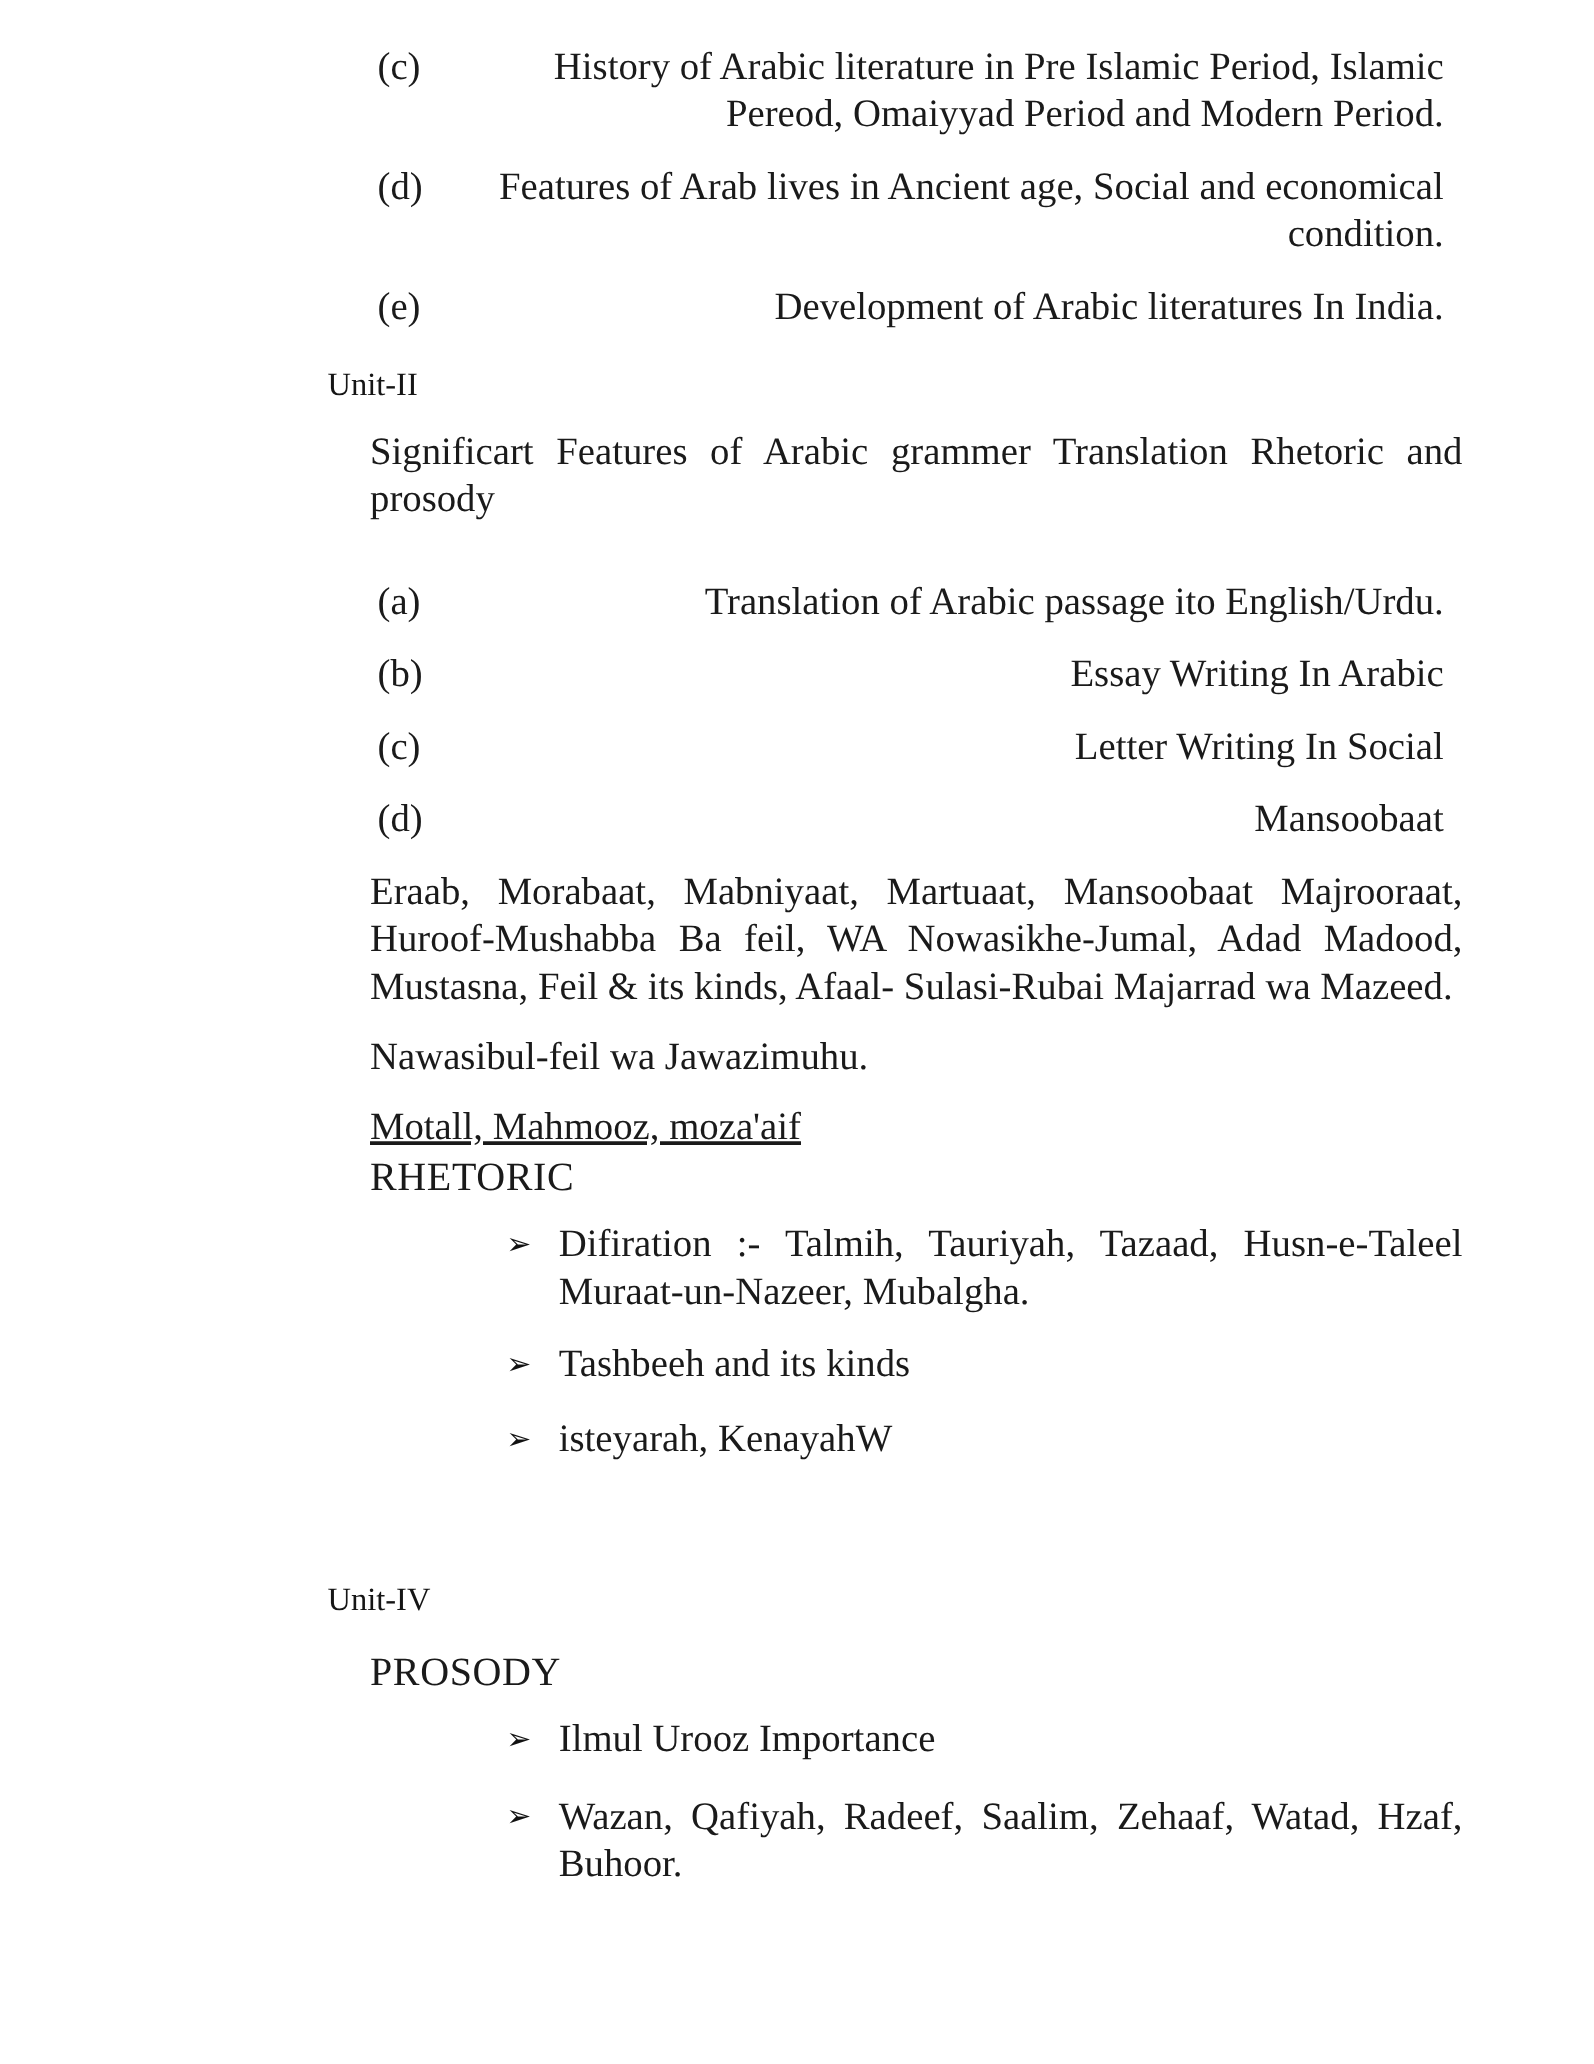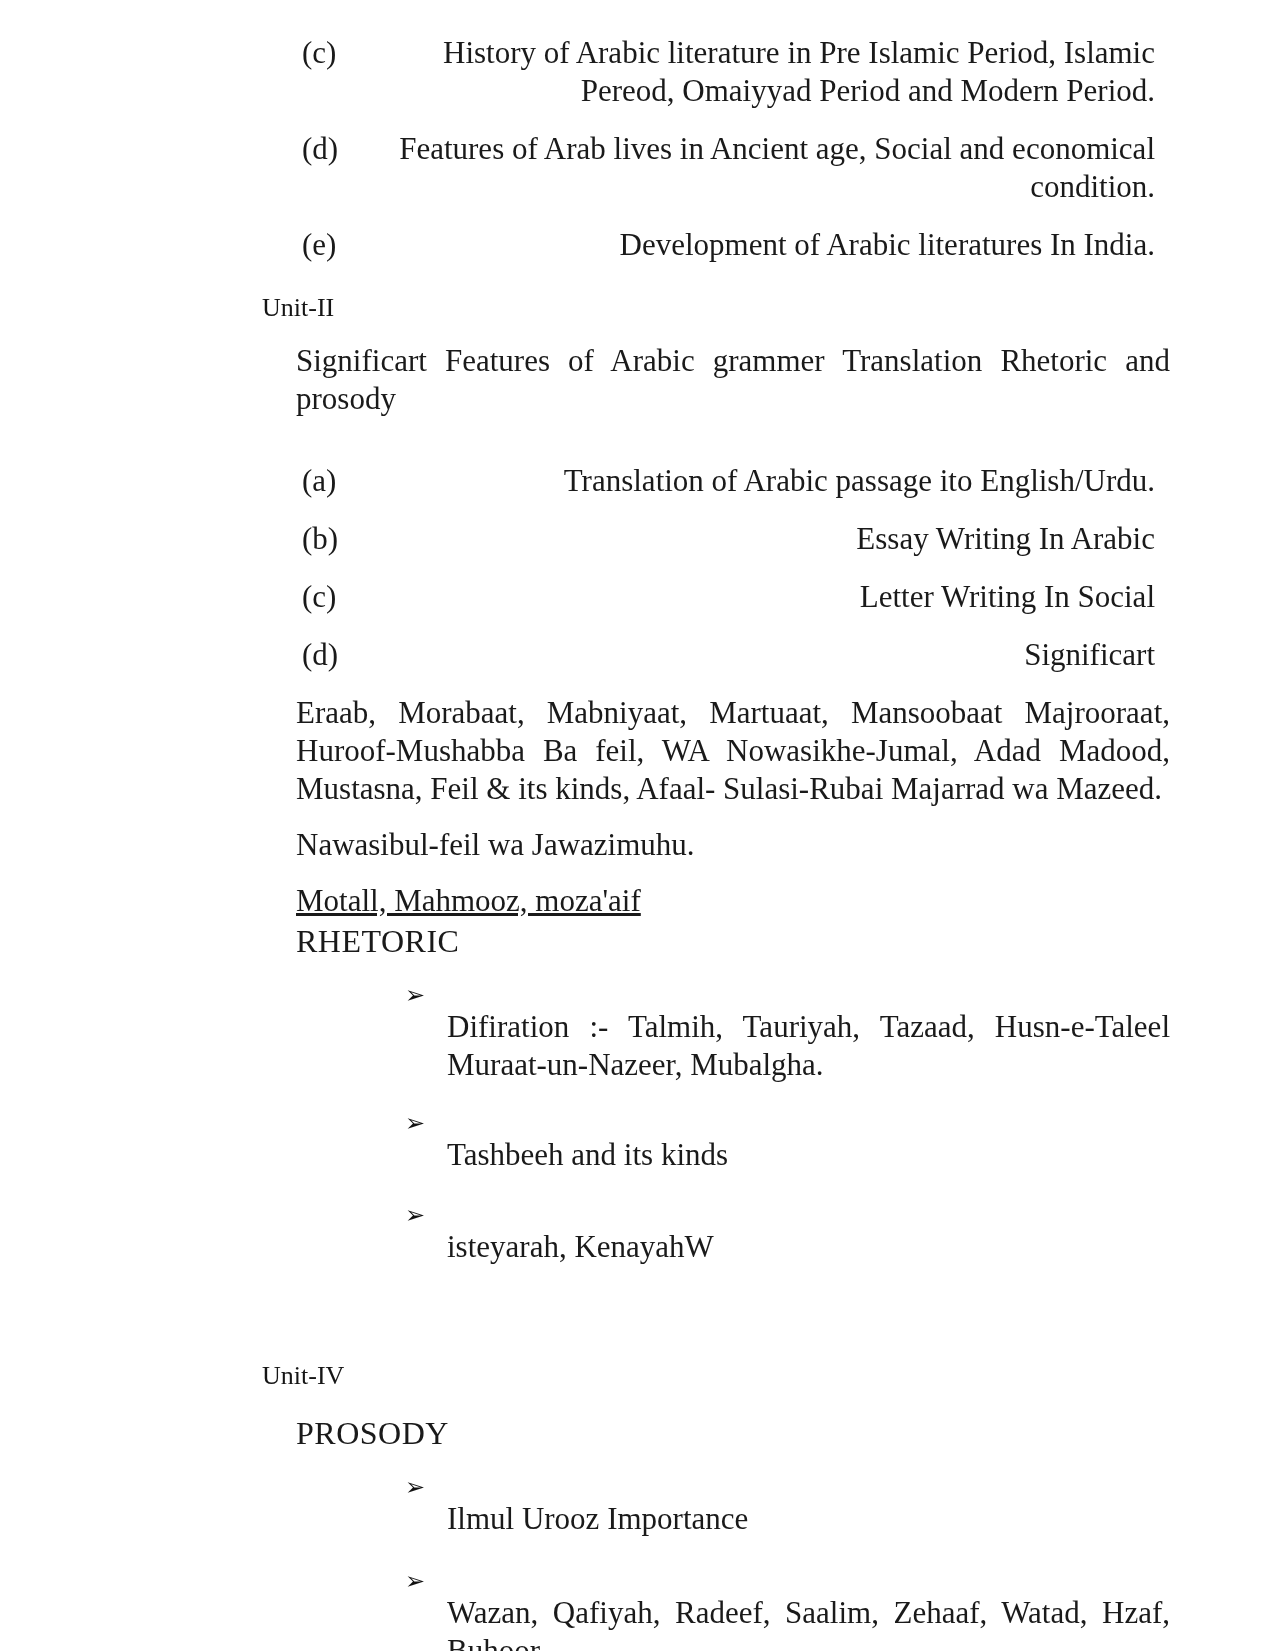--- a/index.html
+++ b/index.html
@@ -69,21 +69,20 @@
     flex:0 0 42px;
     font-family:"DejaVu Sans", sans-serif;
     font-size:24px;
     line-height:38px;
     color:#111111;
   }
   .bullet .btext{
     flex:1 1 auto;
     width:723px;
     text-align:justify;
-    margin-top:32px;
   }
   .bullet.b-last{margin-bottom:0;}
   .bullet.b-gap{margin-bottom:22px;}
   .bullet.b-gap-lg{margin-bottom:24px;}
 </style>
 </head>
 <body>
 
 <div class="page">
   <div class="content">
@@ -111,21 +110,21 @@
     <div class="litem">
       <span class="llabel">(b)</span>
       <div class="ltext">Essay Writing In Arabic</div>
     </div>
     <div class="litem">
       <span class="llabel">(c)</span>
       <div class="ltext">Letter Writing In Social</div>
     </div>
     <div class="litem">
       <span class="llabel">(d)</span>
-      <div class="ltext">Significart</div>
+      <div class="ltext">Mansoobaat</div>
     </div>
 
     <p class="para justify">Eraab, Morabaat, Mabniyaat, Martuaat, Mansoobaat Majrooraat, Huroof-Mushabba Ba feil, WA Nowasikhe-Jumal, Adad Madood, Mustasna, Feil &amp; its kinds, Afaal- Sulasi-Rubai Majarrad wa Mazeed.</p>
     <p class="para">Nawasibul-feil wa Jawazimuhu.</p>
     <p class="para last">Motall, Mahmooz, moza'aif</p>
 
     <div class="subhead">RHETORIC</div>
 
     <div class="bullet">
       <span class="arrow">➢</span>

